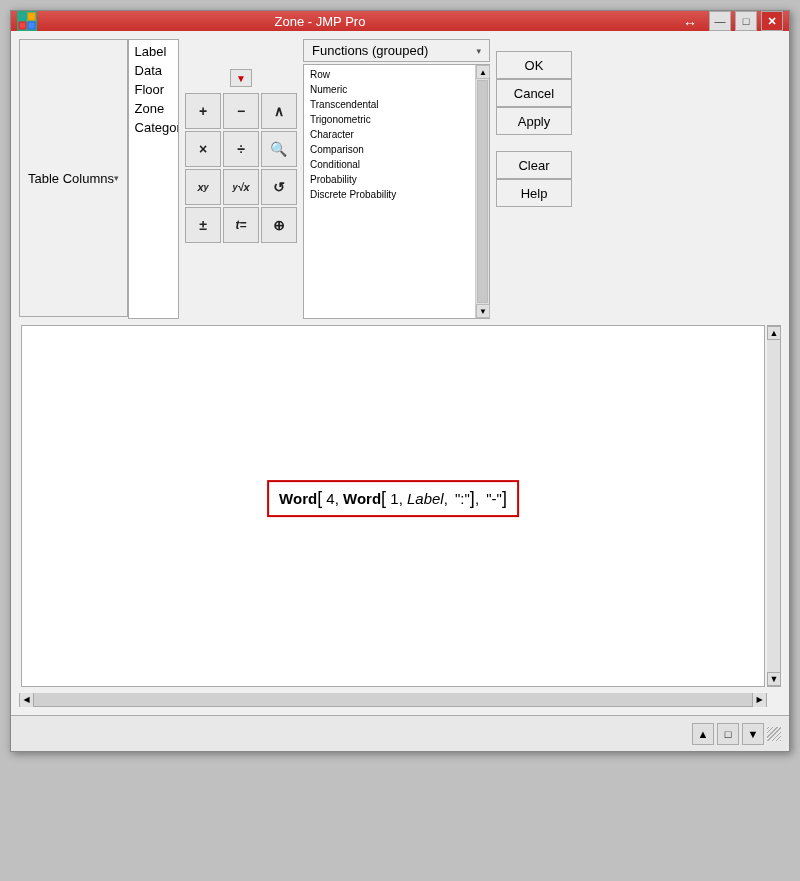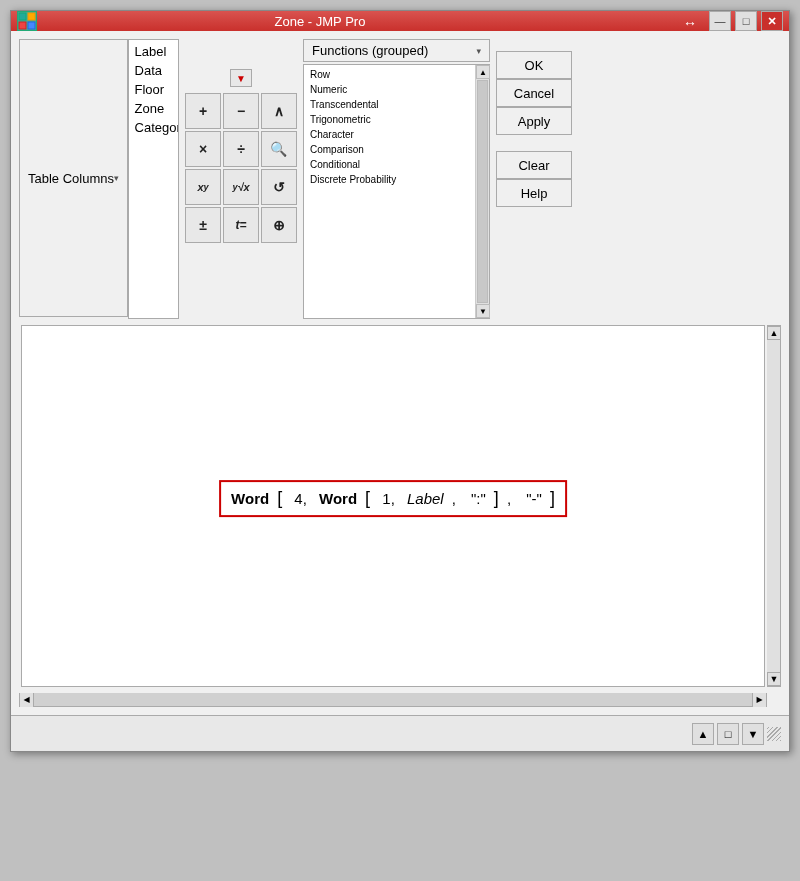--- a/index.html
+++ b/index.html
@@ -262,21 +262,21 @@
       top: 50%;
       left: 50%;
       transform: translate(-50%, -70%);
       border: 2px solid #c00;
       padding: 6px 10px;
       background: white;
       font-size: 15px;
       white-space: nowrap;
       display: flex;
       align-items: baseline;
-      gap: 8px;
+      gap: 0px;
     }
 
     .expr-word {
       font-weight: bold;
       font-size: 15px;
     }
 
     .expr-bracket {
       font-size: 18px;
       font-weight: normal;
@@ -461,20 +461,21 @@
         </div>
         <div class="functions-list-wrapper">
           <div class="func-list-box" style="border:none; overflow:hidden;">
             <div class="func-item">Row</div>
             <div class="func-item">Numeric</div>
             <div class="func-item">Transcendental</div>
             <div class="func-item">Trigonometric</div>
             <div class="func-item">Character</div>
             <div class="func-item">Comparison</div>
             <div class="func-item">Conditional</div>
+            <div class="func-item">Probability</div>
             <div class="func-item">Discrete Probability</div>
           </div>
           <div class="func-scrollbar">
             <div class="func-scroll-arrow">▲</div>
             <div class="func-scroll-track"></div>
             <div class="func-scroll-arrow">▼</div>
           </div>
         </div>
       </div>
 

